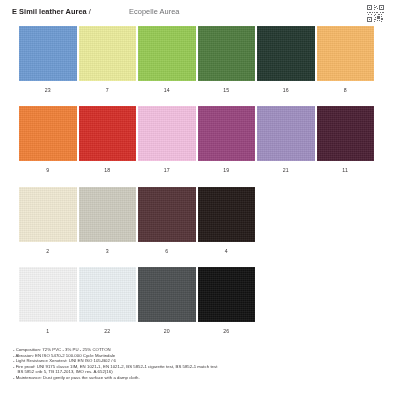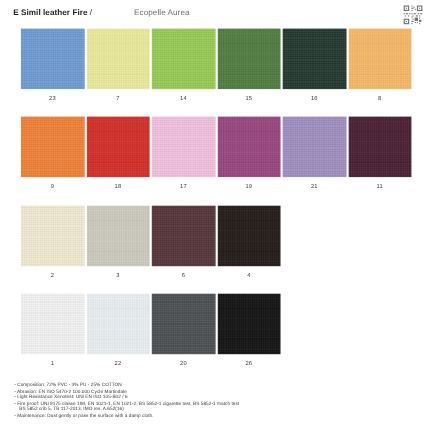--- a/index.html
+++ b/index.html
@@ -114,21 +114,21 @@
   }
 </style>
 </head>
 <body>
 
 <div class="page">
 
   <div class="header">
     <div class="title">
       <span class="t-bold">E</span>
-      <span class="t-bold">Simil leather Fire</span>
+      <span class="t-bold">Simil leather Aurea</span>
       <span class="t-sep">/</span>
       <span class="t-it">Ecopelle Aurea</span>
     </div>
   </div>
 
   <div class="mark">
     <svg width="19" height="19" viewBox="0 0 19 19" aria-hidden="true">
       <rect x="0" y="0" width="19" height="19" fill="#ffffff"></rect>
       <g fill="#6d6e71">
         <rect x="1" y="1" width="5" height="5"></rect>

